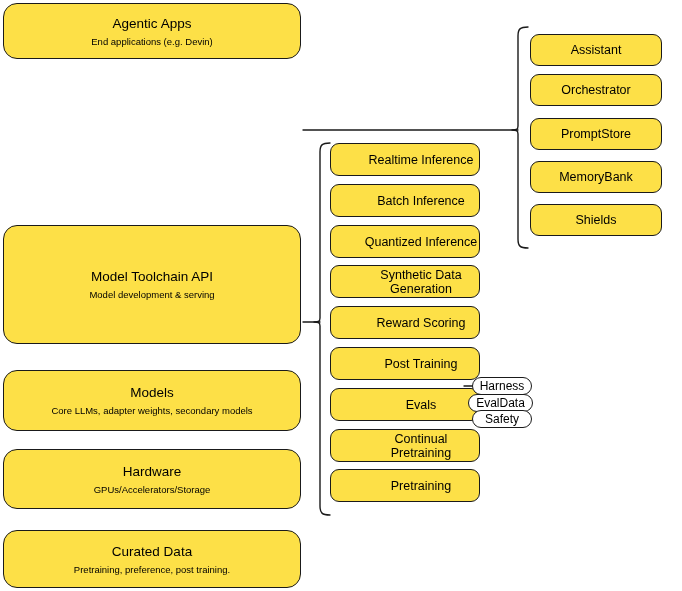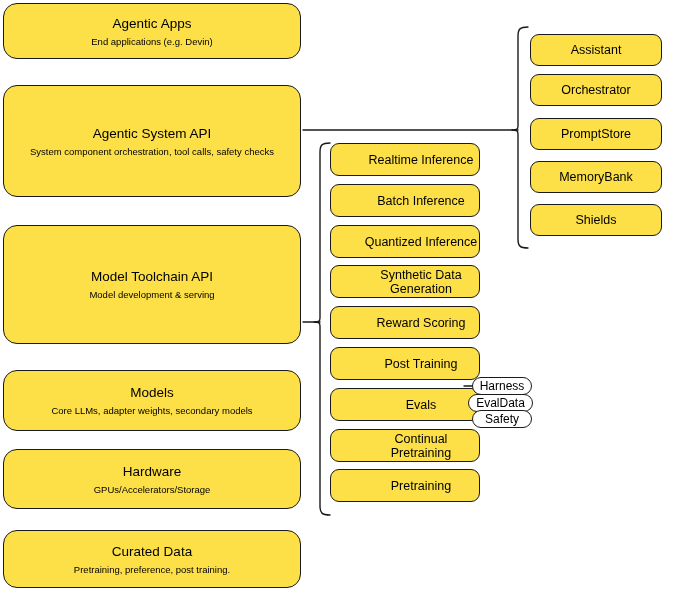--- a/index.html
+++ b/index.html
@@ -121,24 +121,20 @@
       <path d="M 464 403 L 470 403"></path>
       <path d="M 464 419 L 474 419"></path>
     </g>
   </svg>
 
   <div class="node layer" style="top:3px;height:56px;">
     <div class="title">Agentic Apps</div>
     <div class="sub">End applications (e.g. Devin)</div>
   </div>
 
-  <div class="node layer" style="top:85px;height:112px;">
-    <div class="title">Agentic System API</div>
-    <div class="sub">System component orchestration, tool calls, safety checks</div>
-  </div>
 
   <div class="node layer" style="top:225px;height:119px;">
     <div class="title">Model Toolchain API</div>
     <div class="sub">Model development &amp; serving</div>
   </div>
 
   <div class="node layer" style="top:370px;height:61px;">
     <div class="title">Models</div>
     <div class="sub">Core LLMs, adapter weights, secondary models</div>
   </div>

